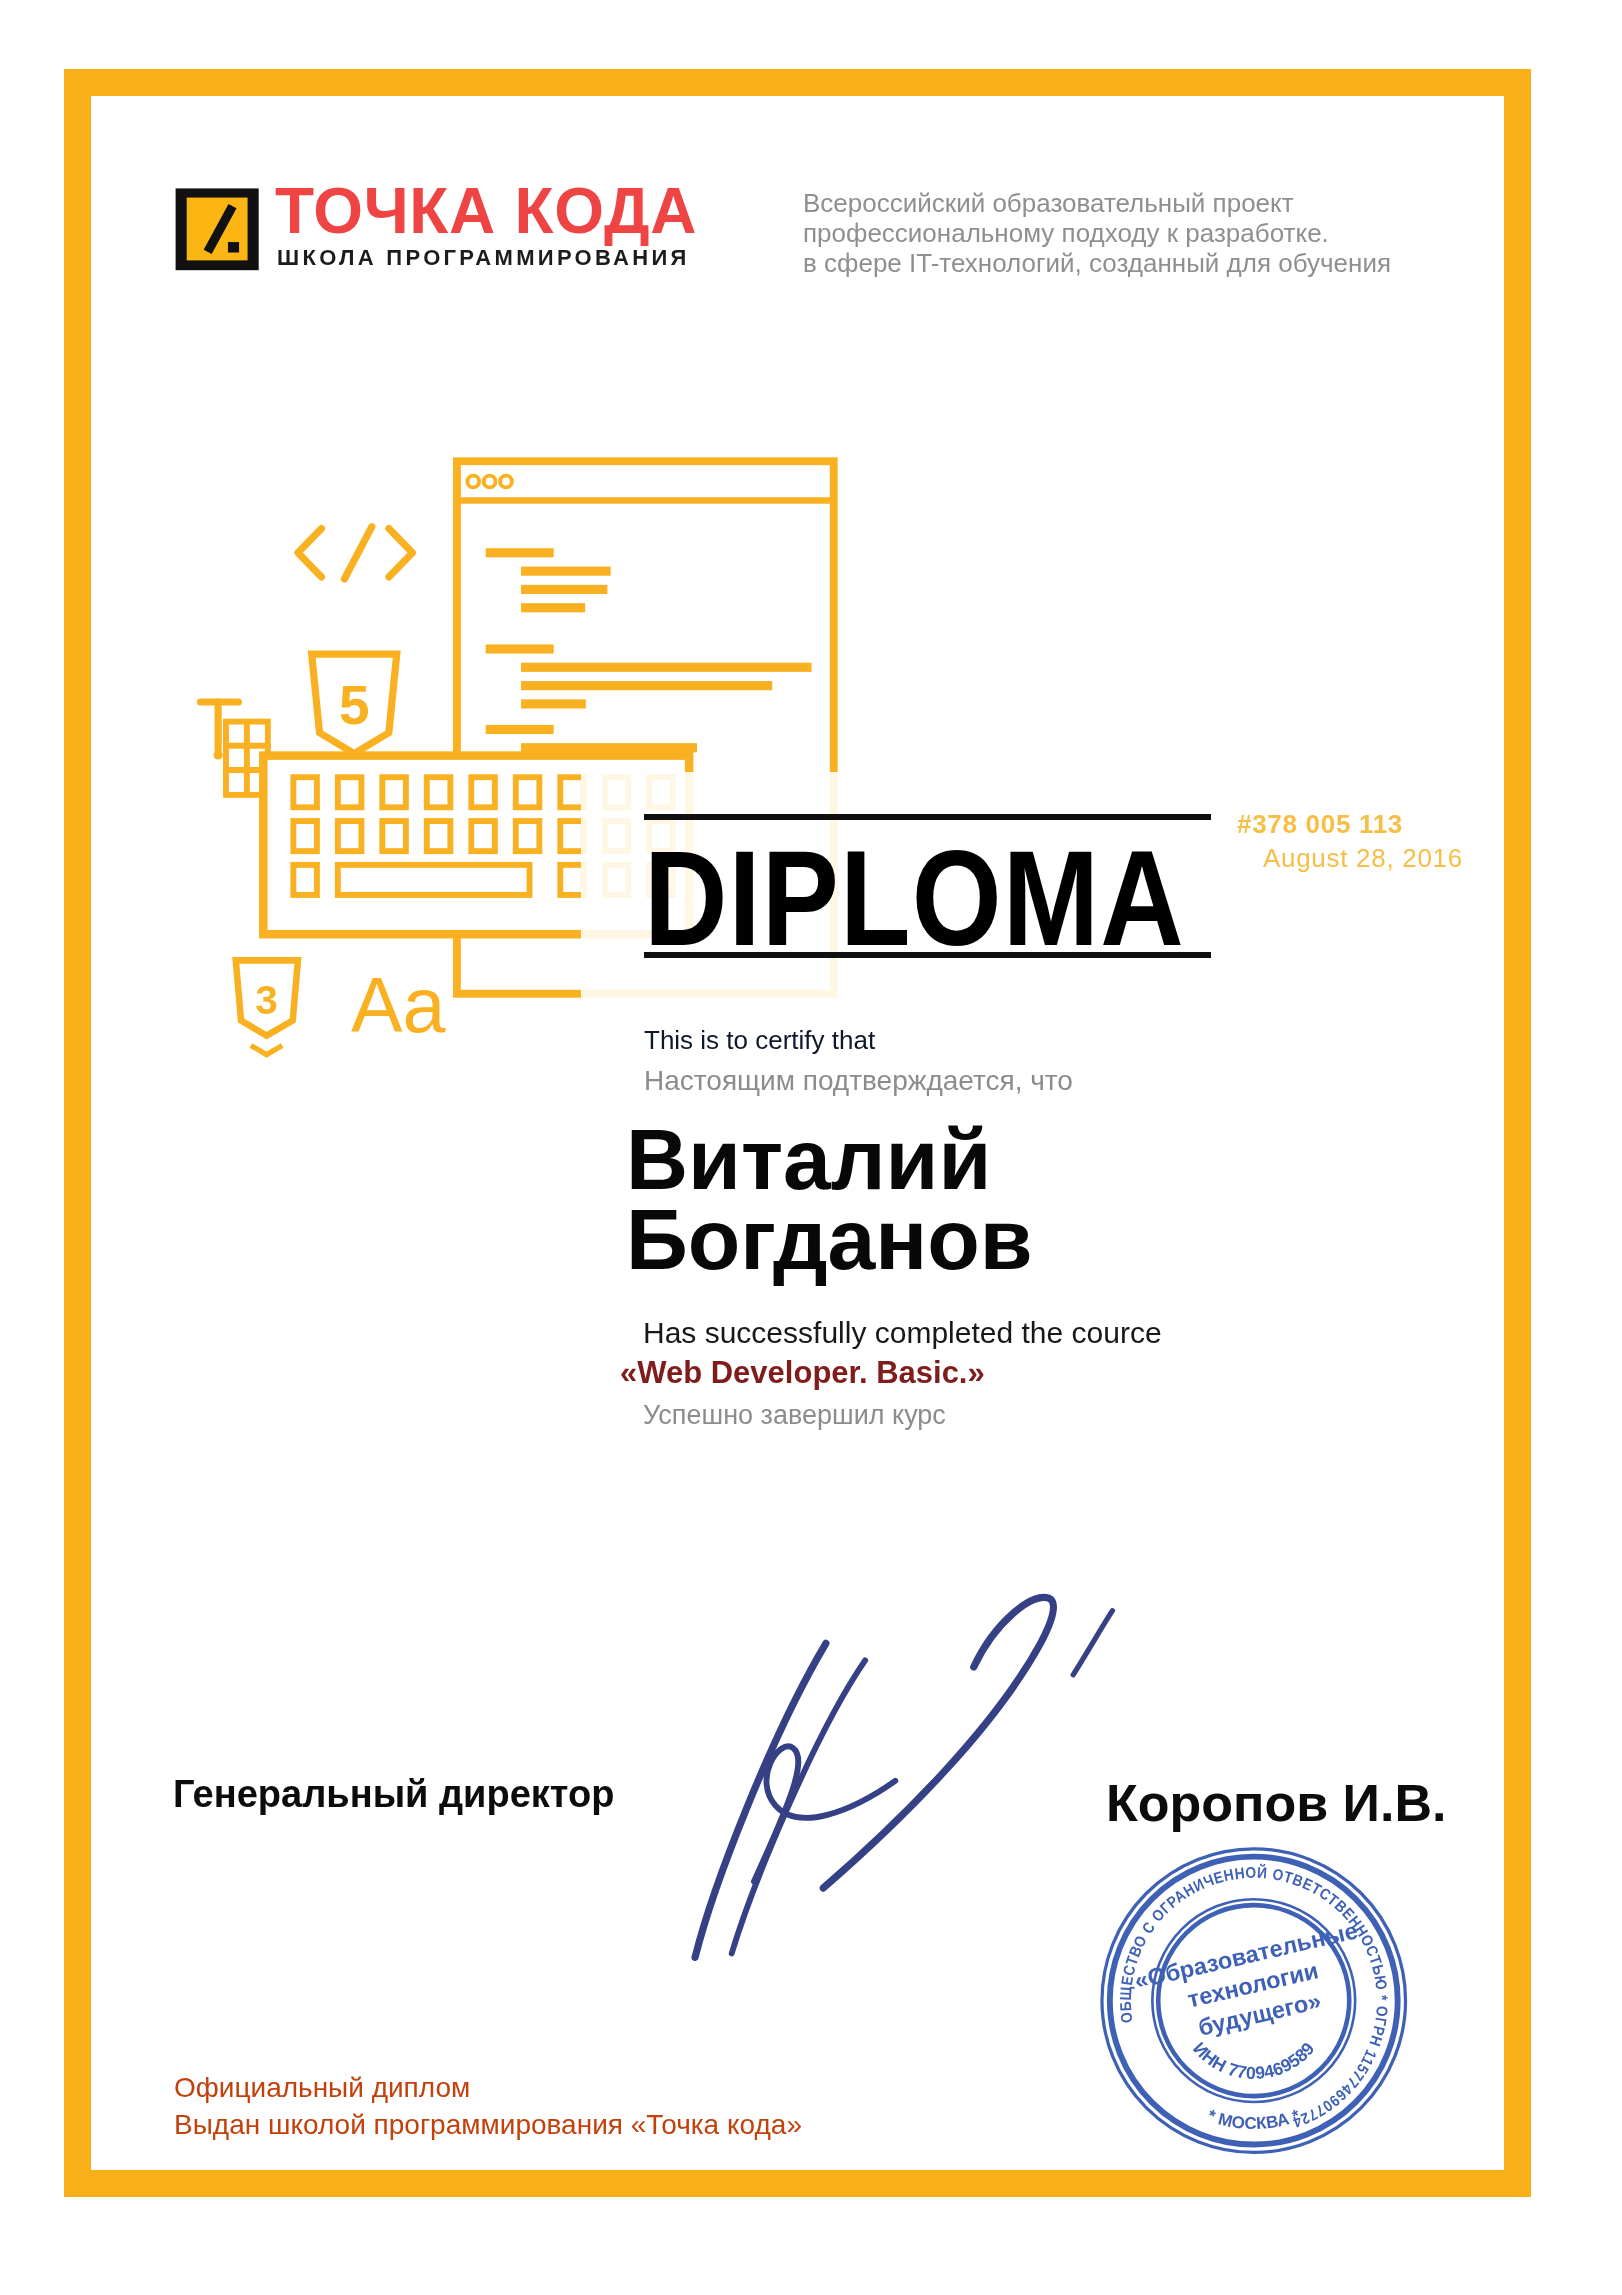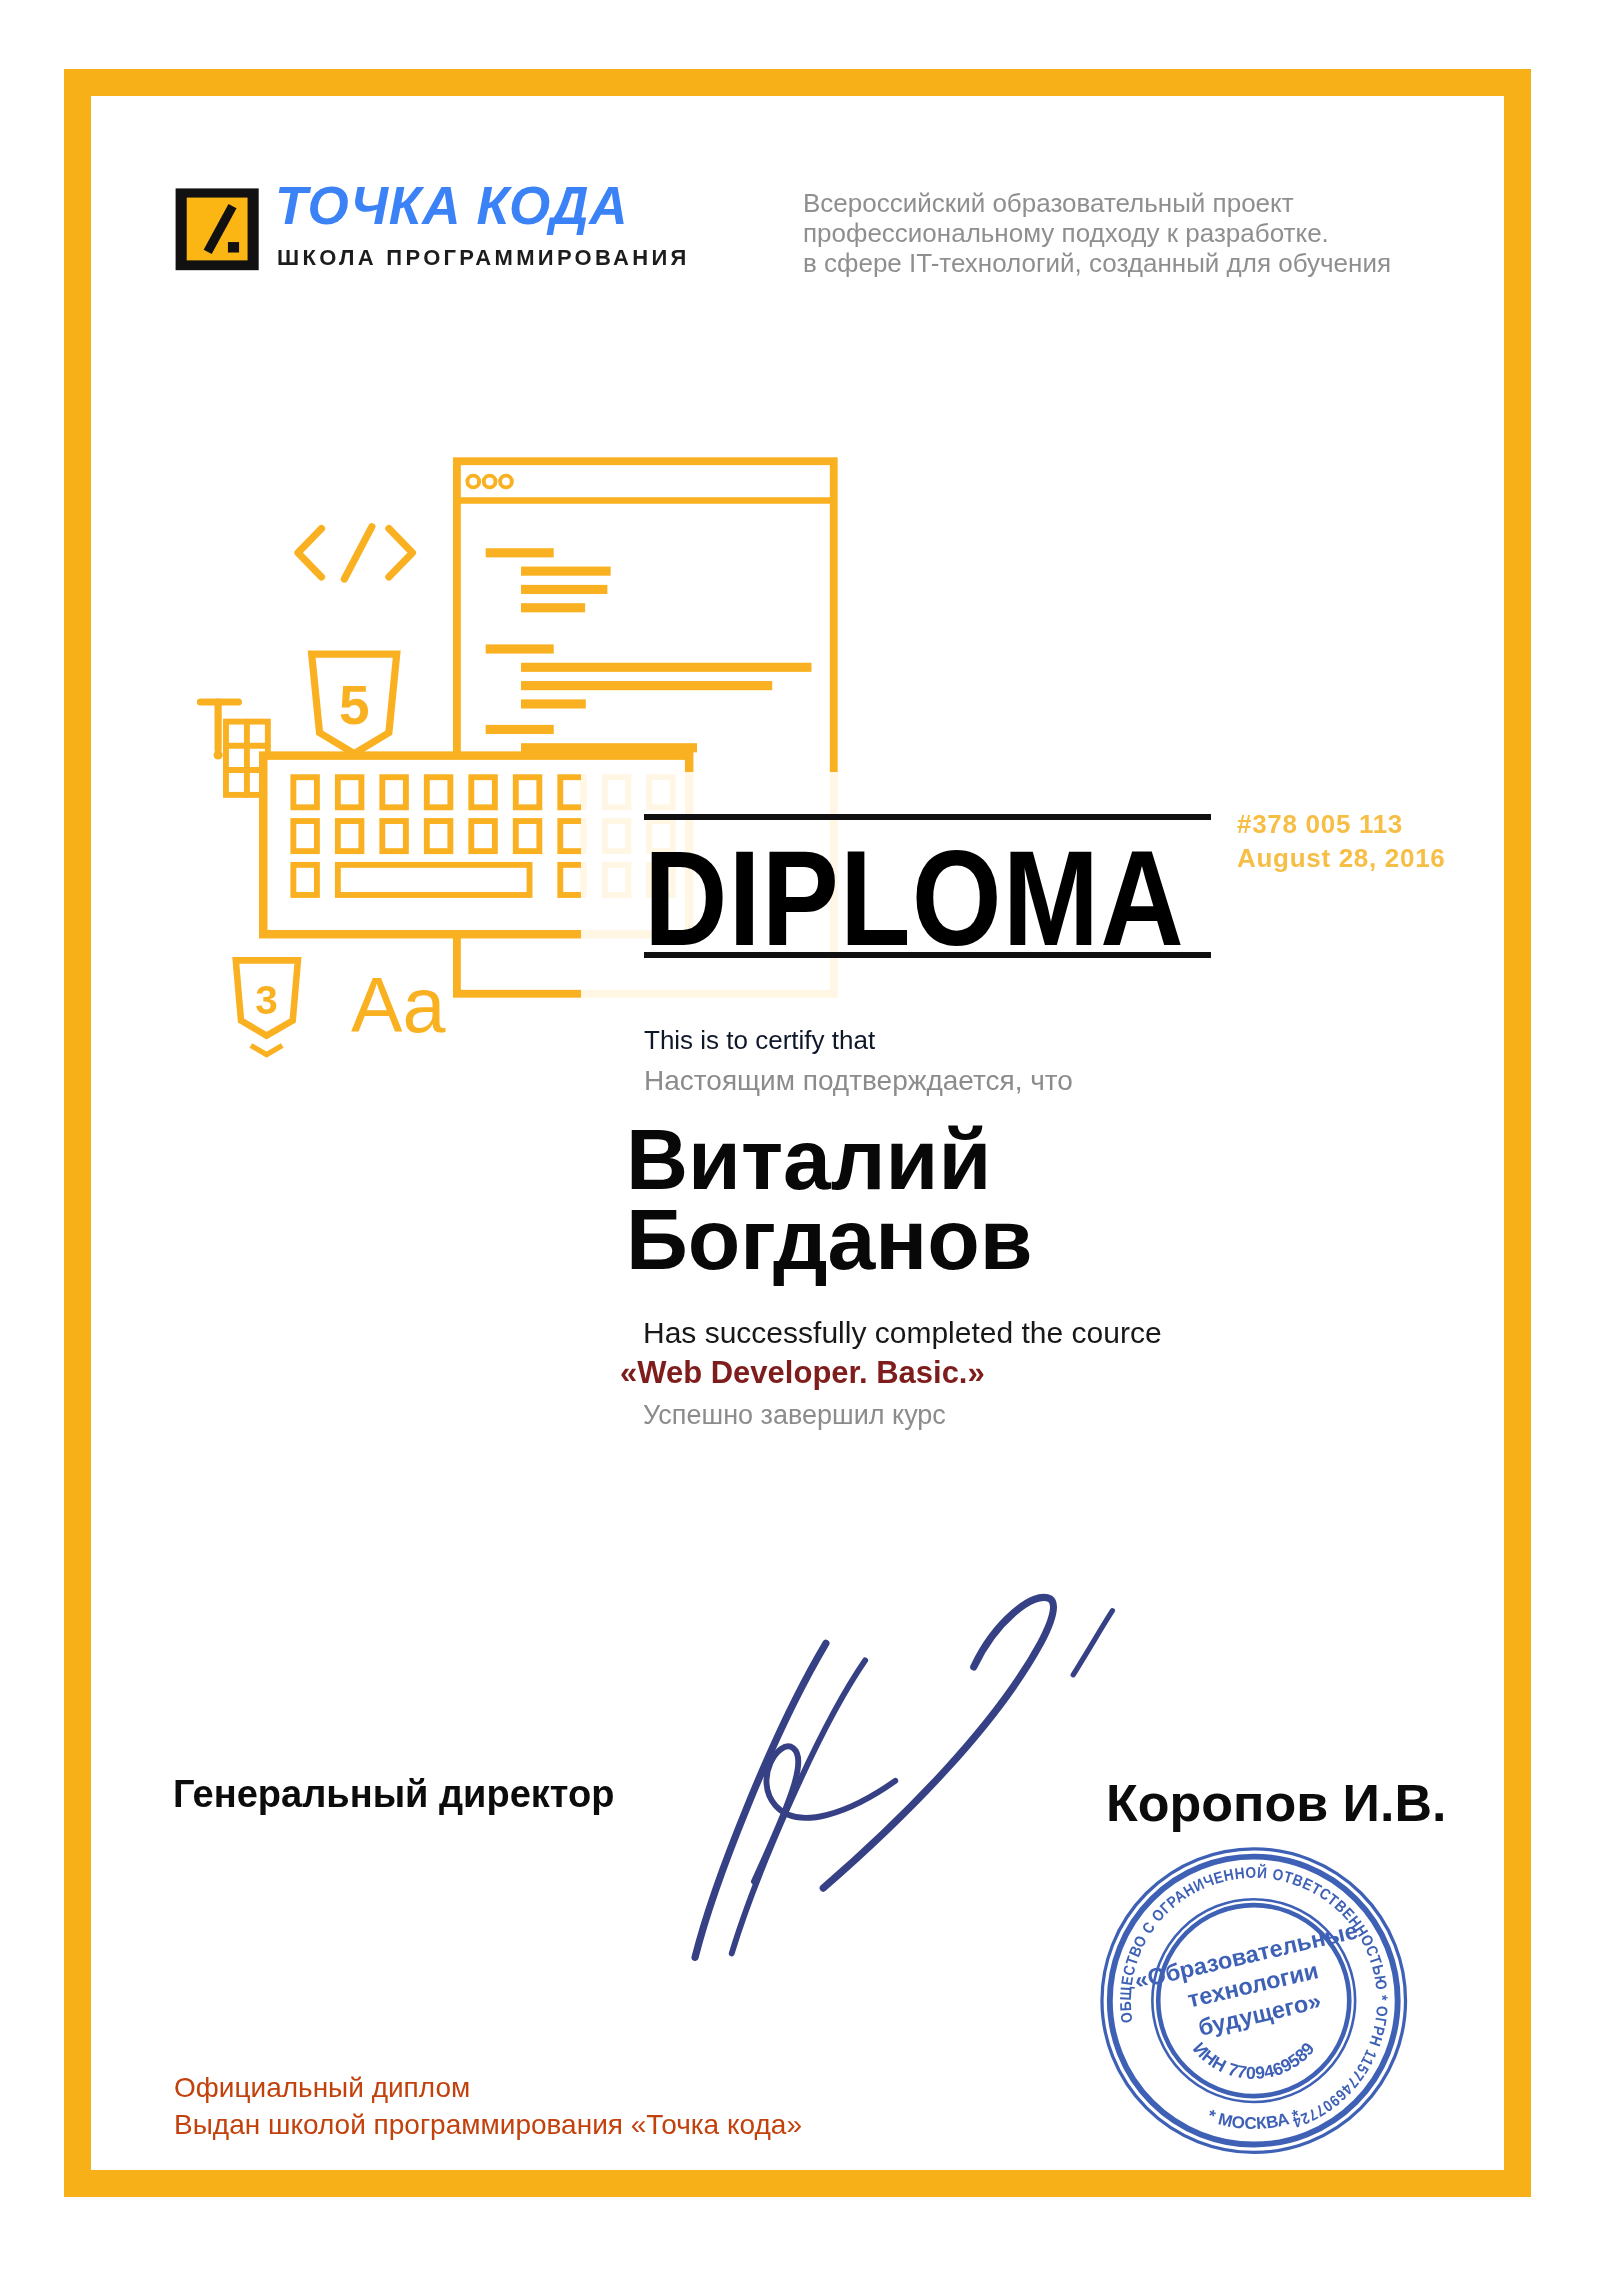--- a/index.html
+++ b/index.html
@@ -8,35 +8,35 @@
     background:#ffffff; overflow:hidden;
     font-family:"Liberation Sans","DejaVu Sans",sans-serif;
   }
   .abs{position:absolute;}
   
   .frame{
     left:64px; top:69px; width:1467px; height:2128px;
     border:27.5px solid #F8B019; box-sizing:border-box;
   }
   
-  .logo-title{left:275px; top:179px; font-size:53px; font-weight:700; color:#3b82f6; letter-spacing:0.7px; line-height:1; white-space:nowrap;font-style:italic;}
+  .logo-title{left:275px; top:179px; font-size:64px; font-weight:700; color:#ef4444; letter-spacing:0.7px; line-height:1; white-space:nowrap;}
   .logo-subtitle{left:277px; top:247px; font-size:22px; font-weight:700; color:#1c1c1c; letter-spacing:3.3px; line-height:1; white-space:nowrap;}
   
   .about{left:803px; top:188px; font-size:26px; color:#8f8f8f; line-height:30px; white-space:nowrap;}
   
   .panel{left:581px; top:772px; width:883px; height:239px; background:rgba(255,255,255,0.88);}
   .rule{left:644px; width:567px; height:5.9px; background:#101010;}
   .rule-top{top:814px;}
   .rule-bottom{top:952px;}
   .diploma-title{
     left:644px; top:830px; font-size:136px; font-weight:700; color:#000;
     line-height:1; letter-spacing:1.3px; transform:scaleX(.85); transform-origin:left top; white-space:nowrap;
   }
   .diploma-number{left:1237px; top:809px; font-size:26px; font-weight:700; color:#F7BE45; letter-spacing:0.7px; white-space:nowrap;}
-  .diploma-date{left:1237px; top:843px; font-size:26px; font-weight:700; color:#F7BE45; letter-spacing:0.7px; white-space:nowrap;}
+  .diploma-date{left:1263px; top:843px; font-size:26px; font-weight:400; color:#F7BE45; letter-spacing:0.7px; white-space:nowrap;}
   
   .cert-en{left:644px; top:1025px; font-size:26px; color:#0f172a; white-space:nowrap;}
   .cert-ru{left:644px; top:1065px; font-size:28px; color:#8c8c8c; white-space:nowrap;}
   
   .name{left:626px; top:1120px; font-size:86px; font-weight:700; color:#080808; line-height:.93; letter-spacing:0; white-space:nowrap;}
   
   .course-en{left:643px; top:1316px; font-size:30px; color:#181818; white-space:nowrap;}
   .course-title{left:620px; top:1355px; font-size:31px; font-weight:700; color:#7f1d1d; white-space:nowrap;}
   .course-ru1{left:643px; top:1400px; font-size:27px; color:#8c8c8c; white-space:nowrap;}
   .course-ru2{left:627px; top:1428px; font-size:27px; color:#8c8c8c; white-space:nowrap;}

